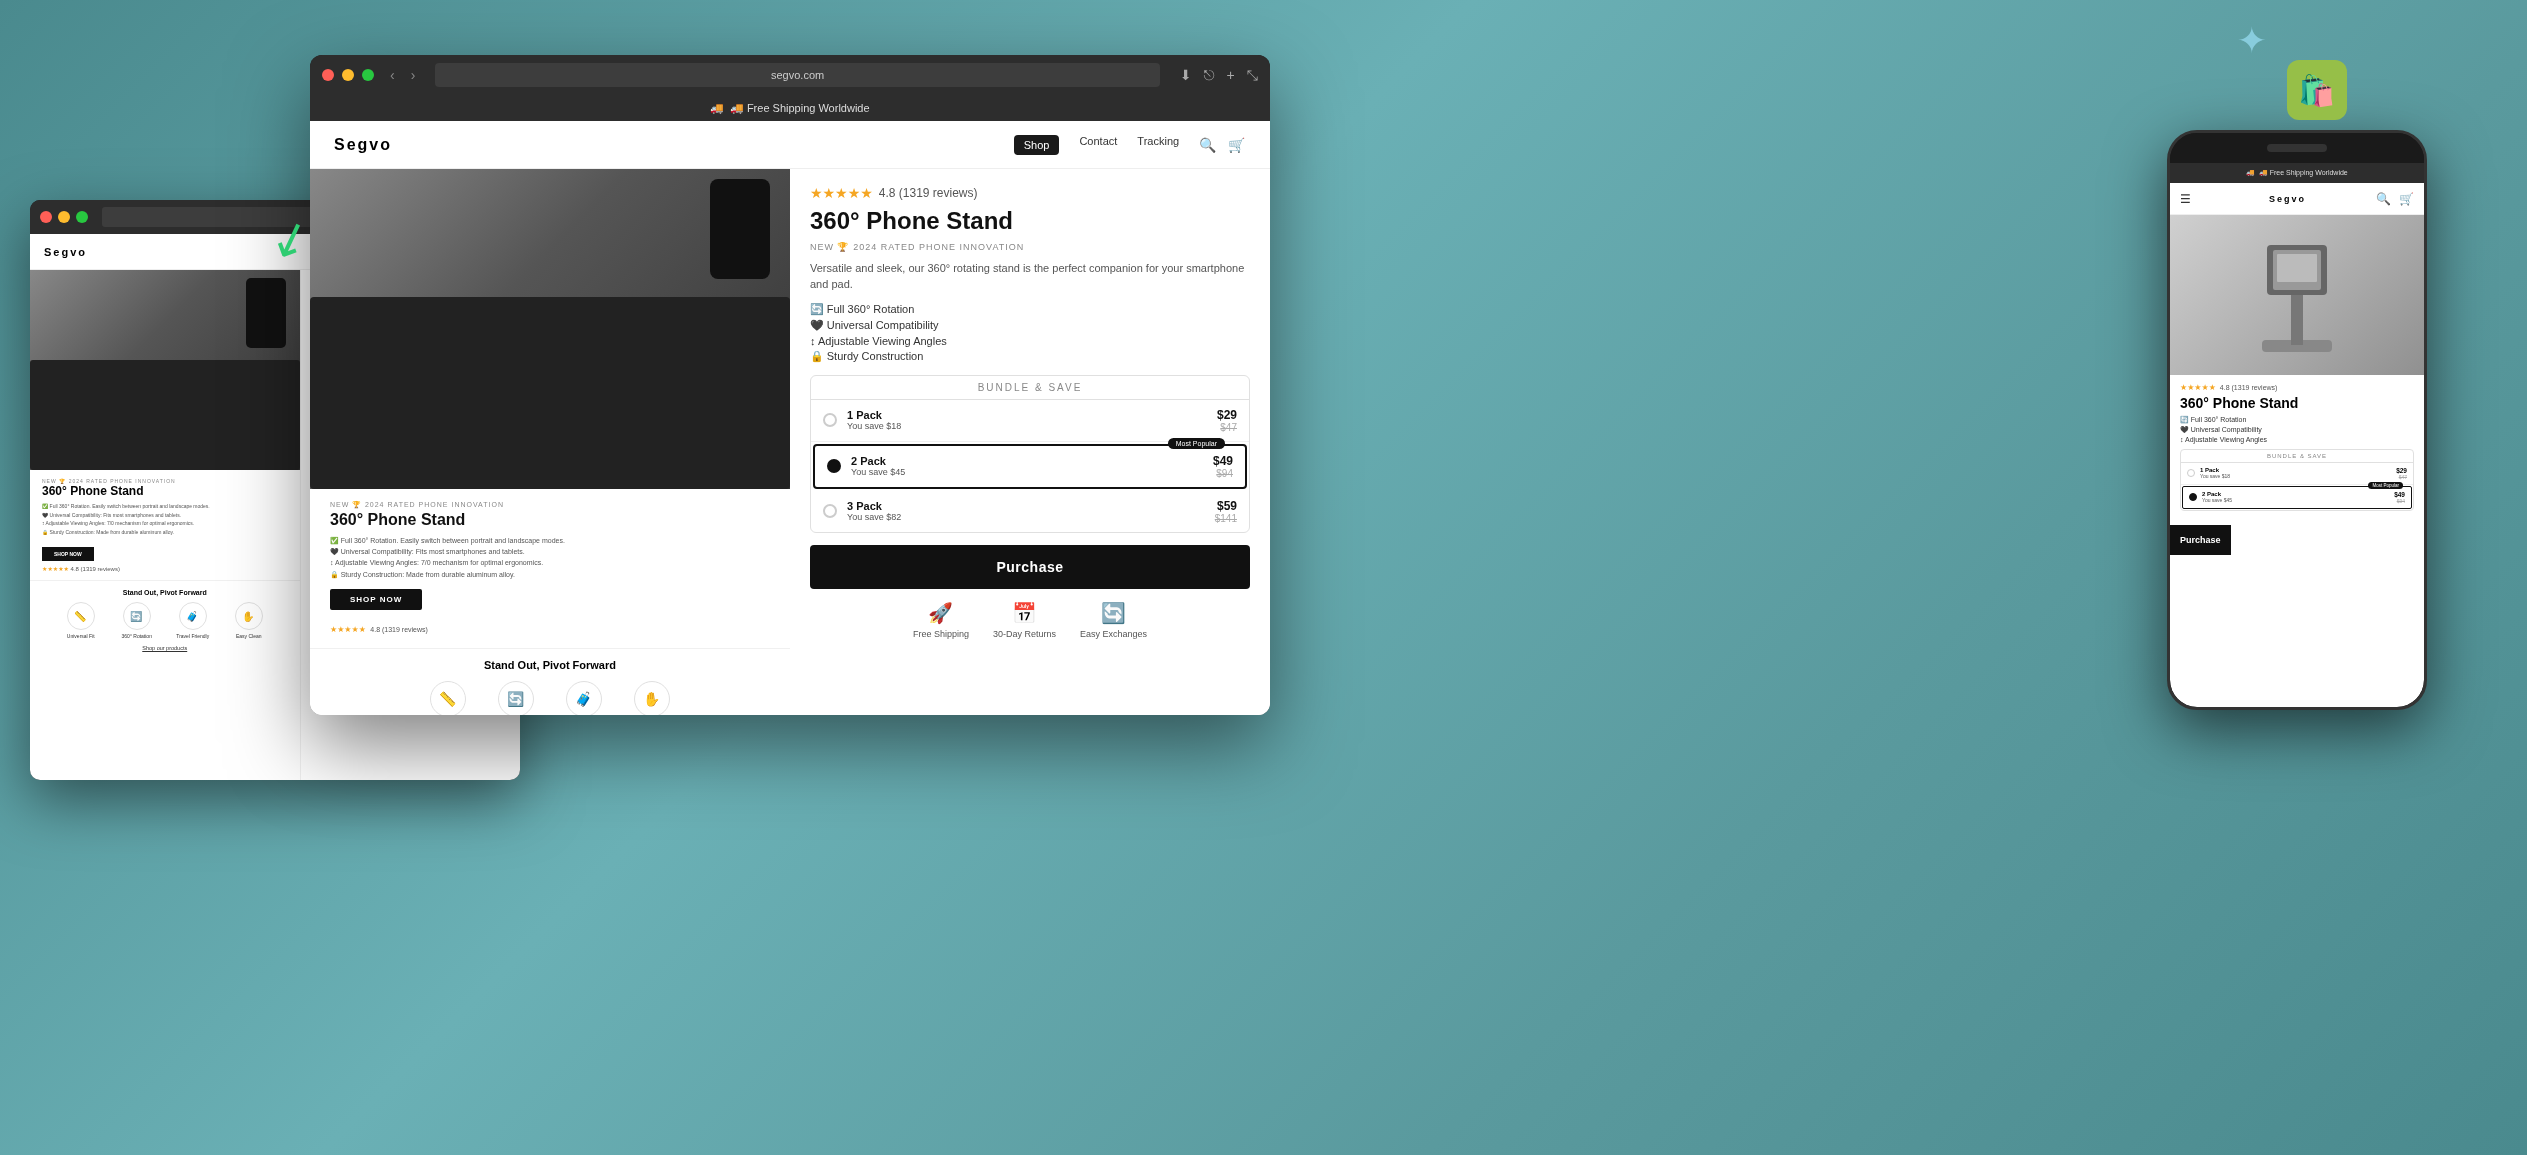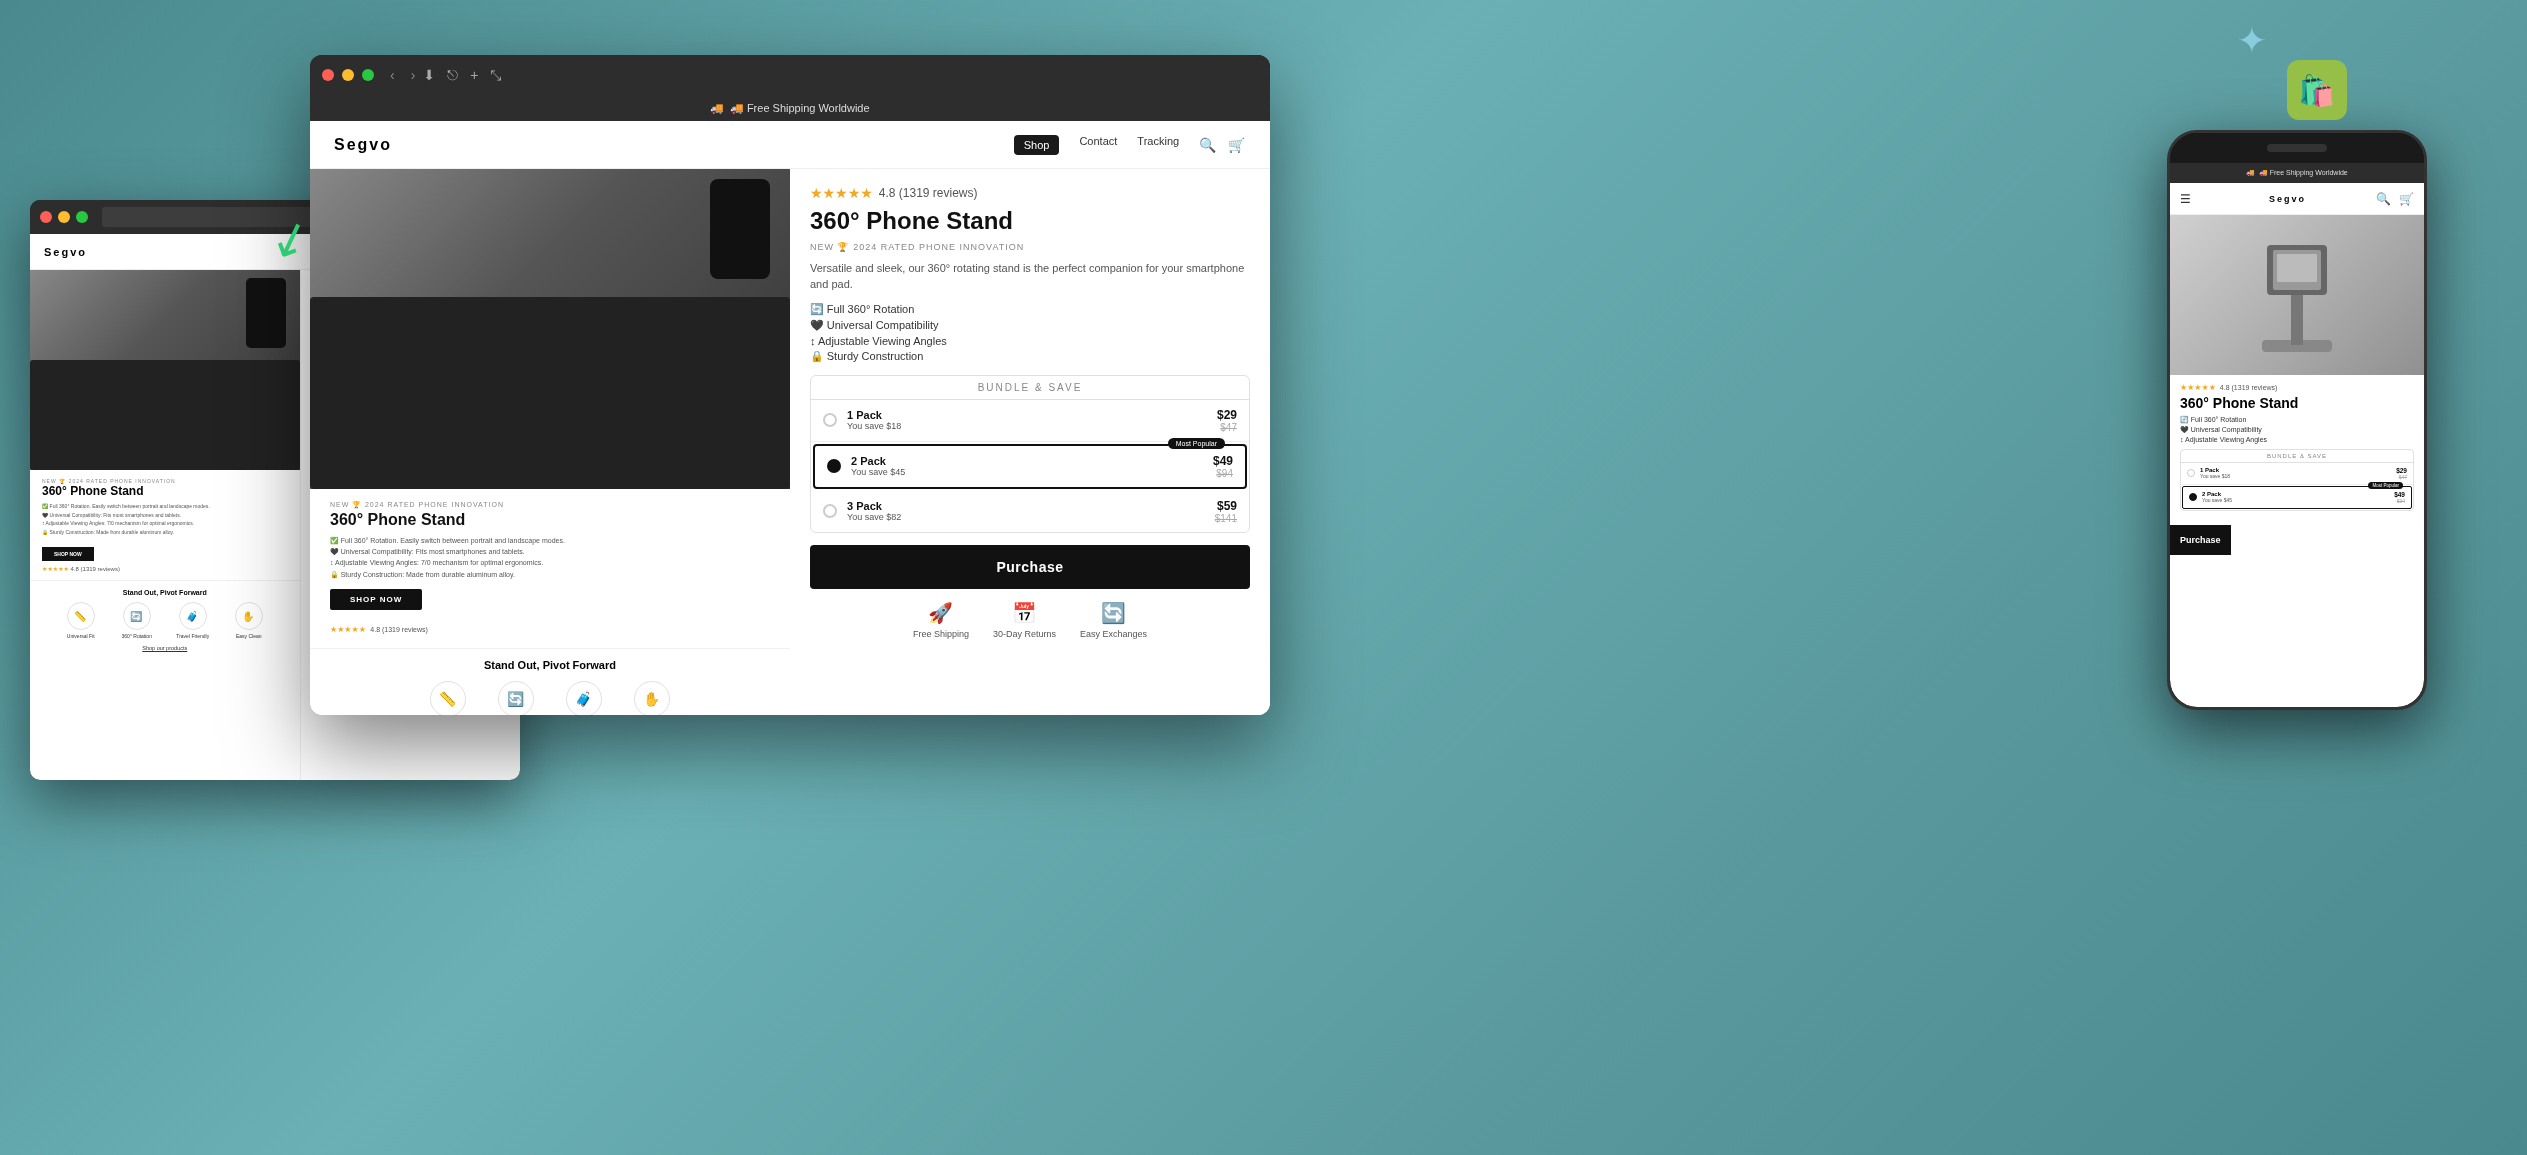--- a/index.html
+++ b/index.html
@@ -1039,20 +1039,23 @@
 <div class="arrow-annotation">↙</div>
 
 <div class="desktop-browser">
 
   <div class="browser-titlebar">
     <div class="browser-dot dot-red"></div>
     <div class="browser-dot dot-yellow"></div>
     <div class="browser-dot dot-green"></div>
     <span class="browser-nav-btn">‹</span>
     <span class="browser-nav-btn">›</span>
+    <div class="browser-url-bar">
+      <span>segvo.com</span>
+    </div>
     <div class="browser-toolbar-icons">
       <span>⬇</span>
       <span>⎋</span>
       <span>+</span>
       <span>⤡</span>
     </div>
   </div>
 
   <div class="notification-bar">
     <span>🚚</span>

